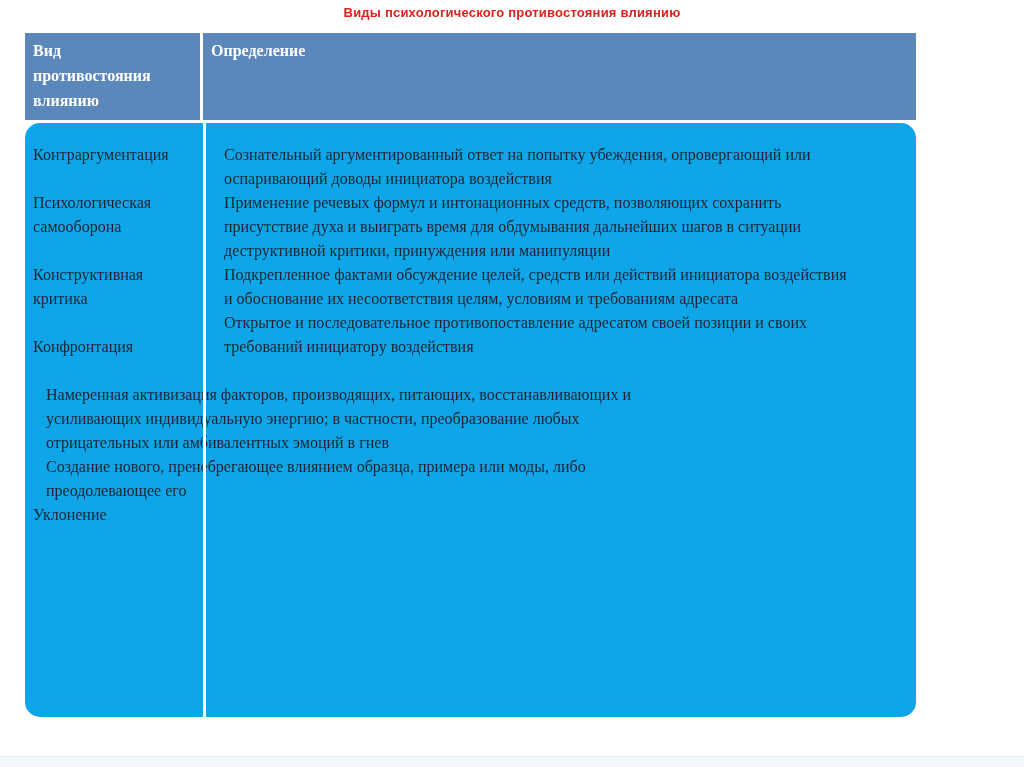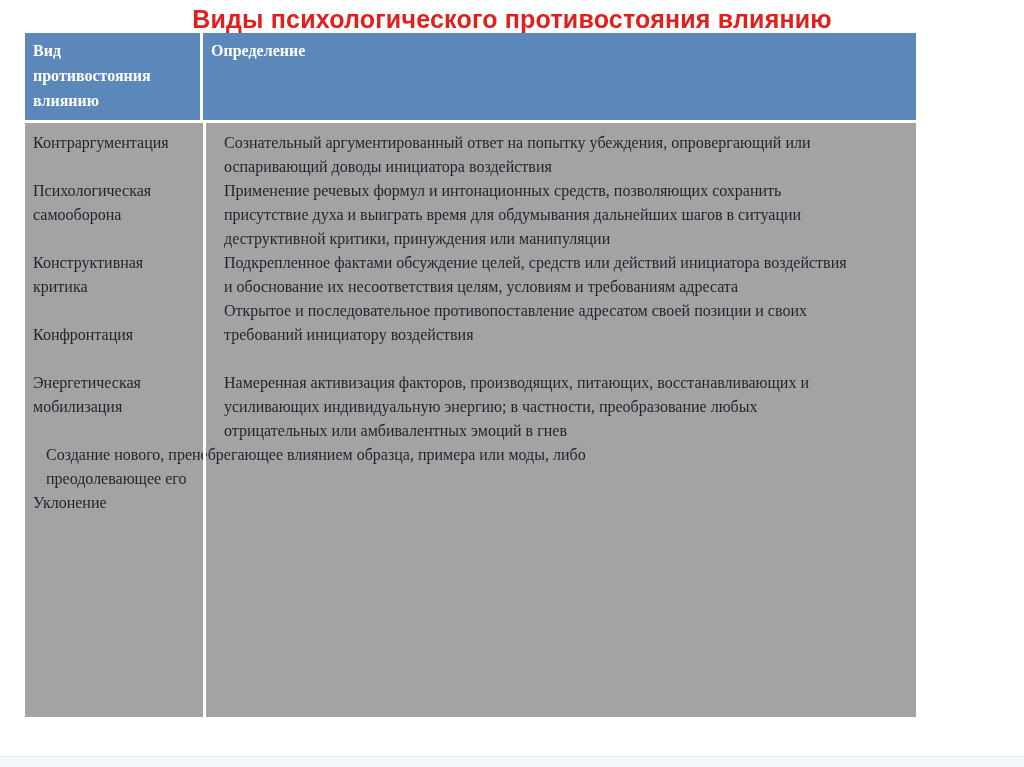--- a/index.html
+++ b/index.html
@@ -10,21 +10,21 @@
     position: relative;
     overflow: hidden;
   }
   .slide { position: absolute; inset: 0; }
 
   .title {
     padding-top: 5px;
     text-align: center;
     font-family: "Liberation Sans", sans-serif;
     font-weight: bold;
-    font-size: 25px;
+    font-size: 13px;
     letter-spacing: 0.2px;
     color: #e0201c;
   }
 
   .table {
     position: absolute;
     left: 25px; top: 33px;
     width: 891px;
   }
 
@@ -42,24 +42,25 @@
     line-height: 25px;
     padding: 5px 8px 6px 8px;
     box-sizing: border-box;
     white-space: pre-line;
   }
   .th.left  { flex: 0 0 178px; border-right: 3px solid #ffffff; }
   .th.right { flex: 1; }
 
   .tbody {
     position: relative;
-    background: #a3a3a3;
+    background: #0ea5e9;
     min-height: 594px;
     box-sizing: border-box;
-    padding-top: 8px;
+    padding-top: 20px;
+    border-radius: 15px;
   }
   .vline {
     position: absolute;
     left: 178px; top: 0; bottom: 0;
     width: 3px;
     background: #ffffff;
   }
 
   .trow { display: flex; }
   .trow.gap-before { margin-top: 24px; }
@@ -125,22 +126,20 @@
 критика</div>
           <div class="td right">Подкрепленное фактами обсуждение целей, средств или действий инициатора воздействия
 и обоснование их несоответствия целям, условиям и требованиям адресата</div>
         </div>
         <div class="trow">
           <div class="td left label-offset">Конфронтация</div>
           <div class="td right">Открытое и последовательное противопоставление адресатом своей позиции и своих
 требований инициатору воздействия</div>
         </div>
         <div class="trow gap-before">
-          <div class="td left">Энергетическая
-мобилизация</div>
           <div class="td right">Намеренная активизация факторов, производящих, питающих, восстанавливающих и
 усиливающих индивидуальную энергию; в частности, преобразование любых
 отрицательных или амбивалентных эмоций в гнев</div>
         </div>
         <div class="trow">
           <div class="td right">Создание нового, пренебрегающее влиянием образца, примера или моды, либо
 преодолевающее его</div>
         </div>
         <div class="trow">
           <div class="td left">Уклонение</div>

